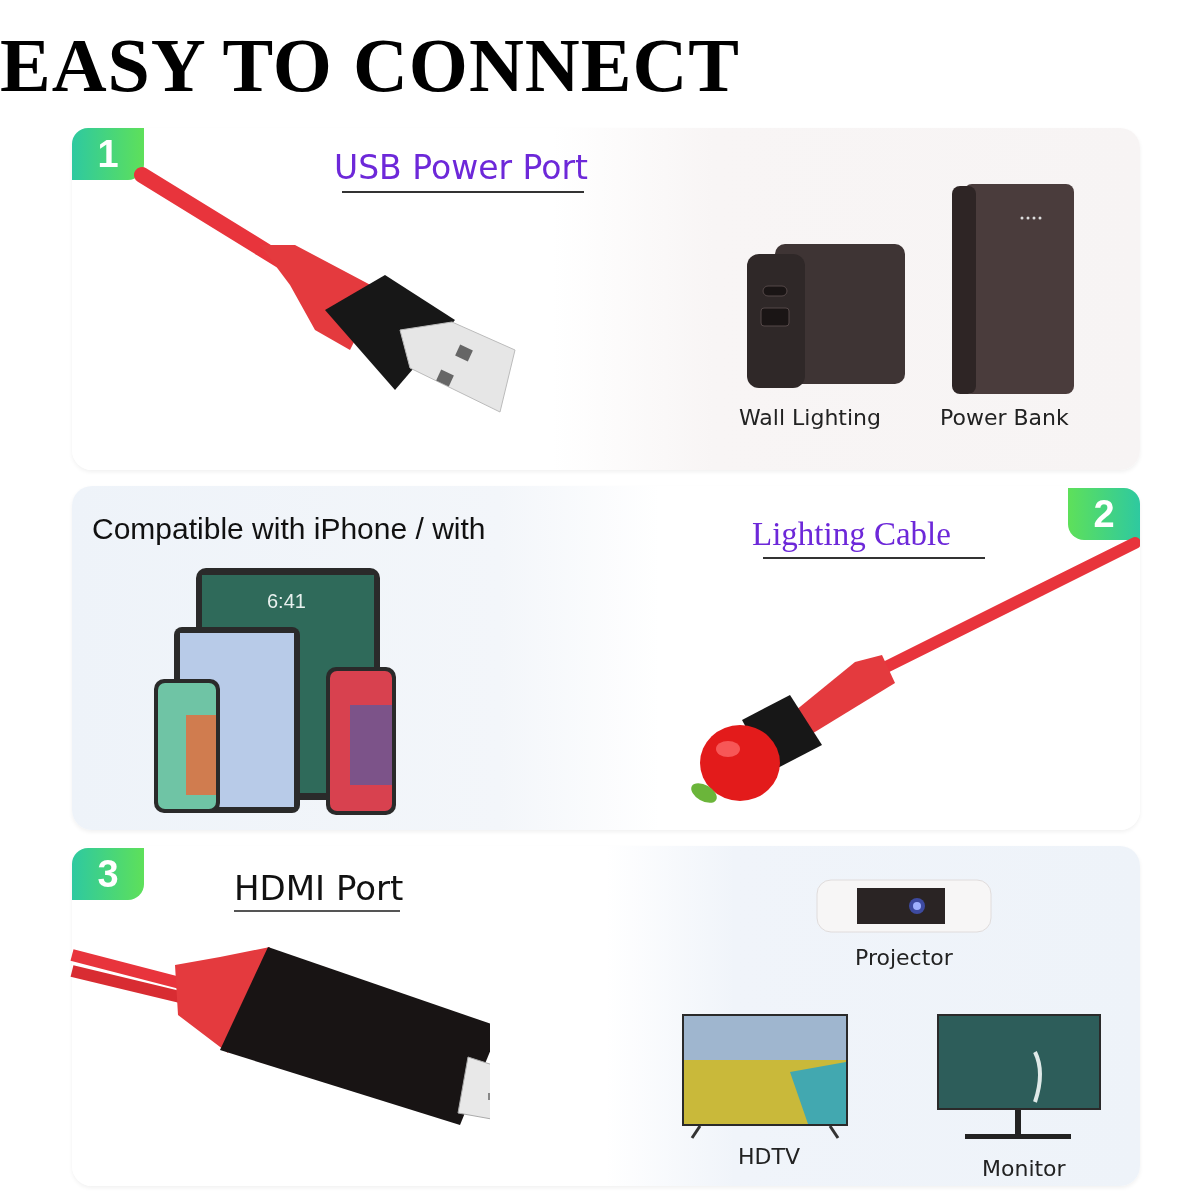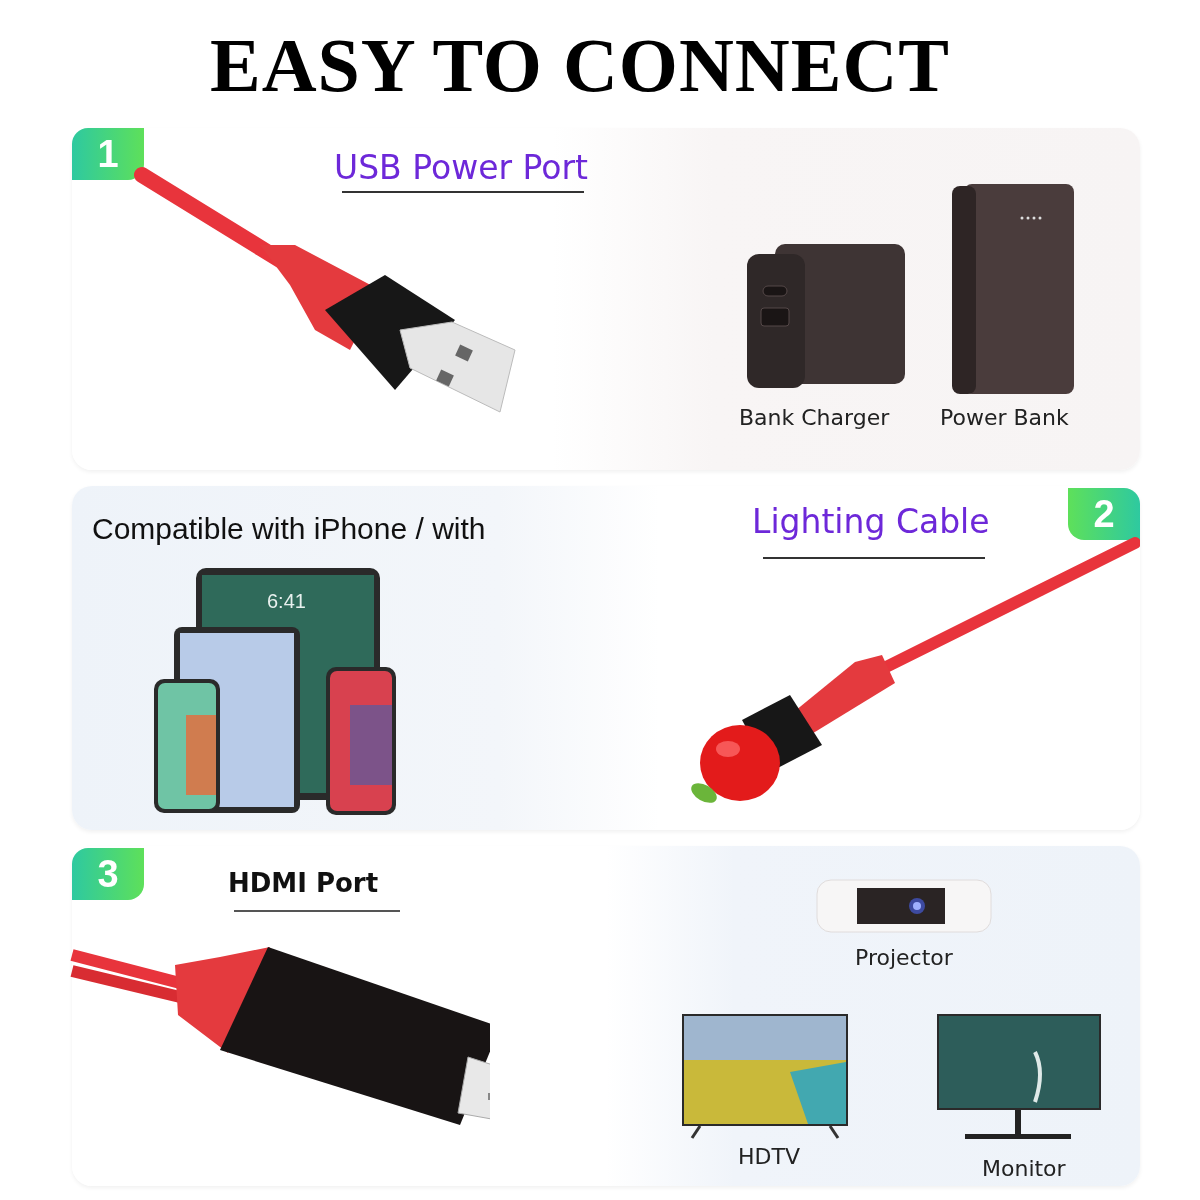--- a/index.html
+++ b/index.html
@@ -1,20 +1,20 @@
 <!DOCTYPE html>
 <html><head>
 <meta charset="utf-8">
 <style>
   * { box-sizing: border-box; margin: 0; padding: 0; }
   html, body { width: 1200px; height: 1200px; background: #ffffff; overflow: hidden; }
   body { position: relative; font-family: "DejaVu Sans", sans-serif; }
 
   .headline {
-    position: absolute; left: 0; top: 22px; width: 1160px; text-align: center;
+    position: absolute; left: 0; top: 22px; width: 1160px; text-align: left;
     font-family: "Liberation Serif", serif; font-weight: bold; font-size: 76px;
     letter-spacing: 1px; color: #000;
   }
 
   .panel {
     position: absolute; left: 72px; width: 1068px; border-radius: 20px;
     box-shadow: 0 2px 4px rgba(0,0,0,0.06);
   }
   .panel-1 { top: 128px; height: 342px;
     background: linear-gradient(90deg, #ffffff 0%, #ffffff 45%, #f8f5f5 60%, #f7f4f4 100%); }
@@ -36,23 +36,23 @@
     background: linear-gradient(90deg, #2ec9a0, #5ee05a); }
 
   .section-title {
     position: absolute; font-size: 33px; color: #6d28d9;
     font-family: "DejaVu Sans", sans-serif;
   }
   .underline { position: absolute; height: 2px; background: #333; }
 
   .title-usb { left: 334px; top: 148px; }
   .ul-usb { left: 342px; top: 191px; width: 242px; }
-  .title-light { left: 752px; top: 502px; }
+  .title-light { left: 752px; top: 516px; font-family: Liberation Serif, serif; }
   .ul-light { left: 763px; top: 557px; width: 222px; }
-  .title-hdmi { left: 228px; top: 868px; font-weight: bold; color: #111; font-size: 26px; }
+  .title-hdmi { left: 234px; top: 868px; font-weight: normal; color: #111; font-size: 34px; }
   .ul-hdmi { left: 234px; top: 910px; width: 166px; background: #555; }
 
   .compat {
     position: absolute; left: 92px; top: 512px; font-size: 30px; color: #111;
     font-family: "Liberation Sans", sans-serif;
   }
 
   .device-label {
     position: absolute; font-size: 22px; color: #222;
     font-family: "DejaVu Sans", sans-serif;
@@ -79,21 +79,21 @@
   <rect x="337" y="197" width="14" height="12" fill="#666" transform="rotate(25 344 203)"></rect>
   <rect x="318" y="222" width="14" height="12" fill="#666" transform="rotate(25 325 228)"></rect>
 </svg>
 
 <svg class="abs" style="left:745px;top:238px" width="165" height="152">
   <rect x="30" y="6" width="130" height="140" rx="10" fill="#3e3434"></rect>
   <rect x="2" y="16" width="58" height="134" rx="12" fill="#2f2828"></rect>
   <rect x="18" y="48" width="24" height="10" rx="5" fill="#1a1515" stroke="#554848"></rect>
   <rect x="16" y="70" width="28" height="18" rx="3" fill="#1a1515" stroke="#554848"></rect>
 </svg>
-<div class="device-label" style="left:739px;top:405px">Bank Charger</div>
+<div class="device-label" style="left:739px;top:405px">Wall Lighting</div>
 
 <svg class="abs" style="left:950px;top:182px" width="128" height="218">
   <rect x="14" y="2" width="110" height="210" rx="8" fill="#4a3c3c"></rect>
   <rect x="2" y="4" width="24" height="208" rx="8" fill="#2e2525"></rect>
   <circle cx="72" cy="36" r="1.5" fill="#ddd"></circle>
     <circle cx="78" cy="36" r="1.5" fill="#ddd"></circle>
   <circle cx="84" cy="36" r="1.5" fill="#ddd"></circle>
     <circle cx="90" cy="36" r="1.5" fill="#ddd"></circle>
 </svg>
 <div class="device-label" style="left:940px;top:405px">Power Bank</div>

